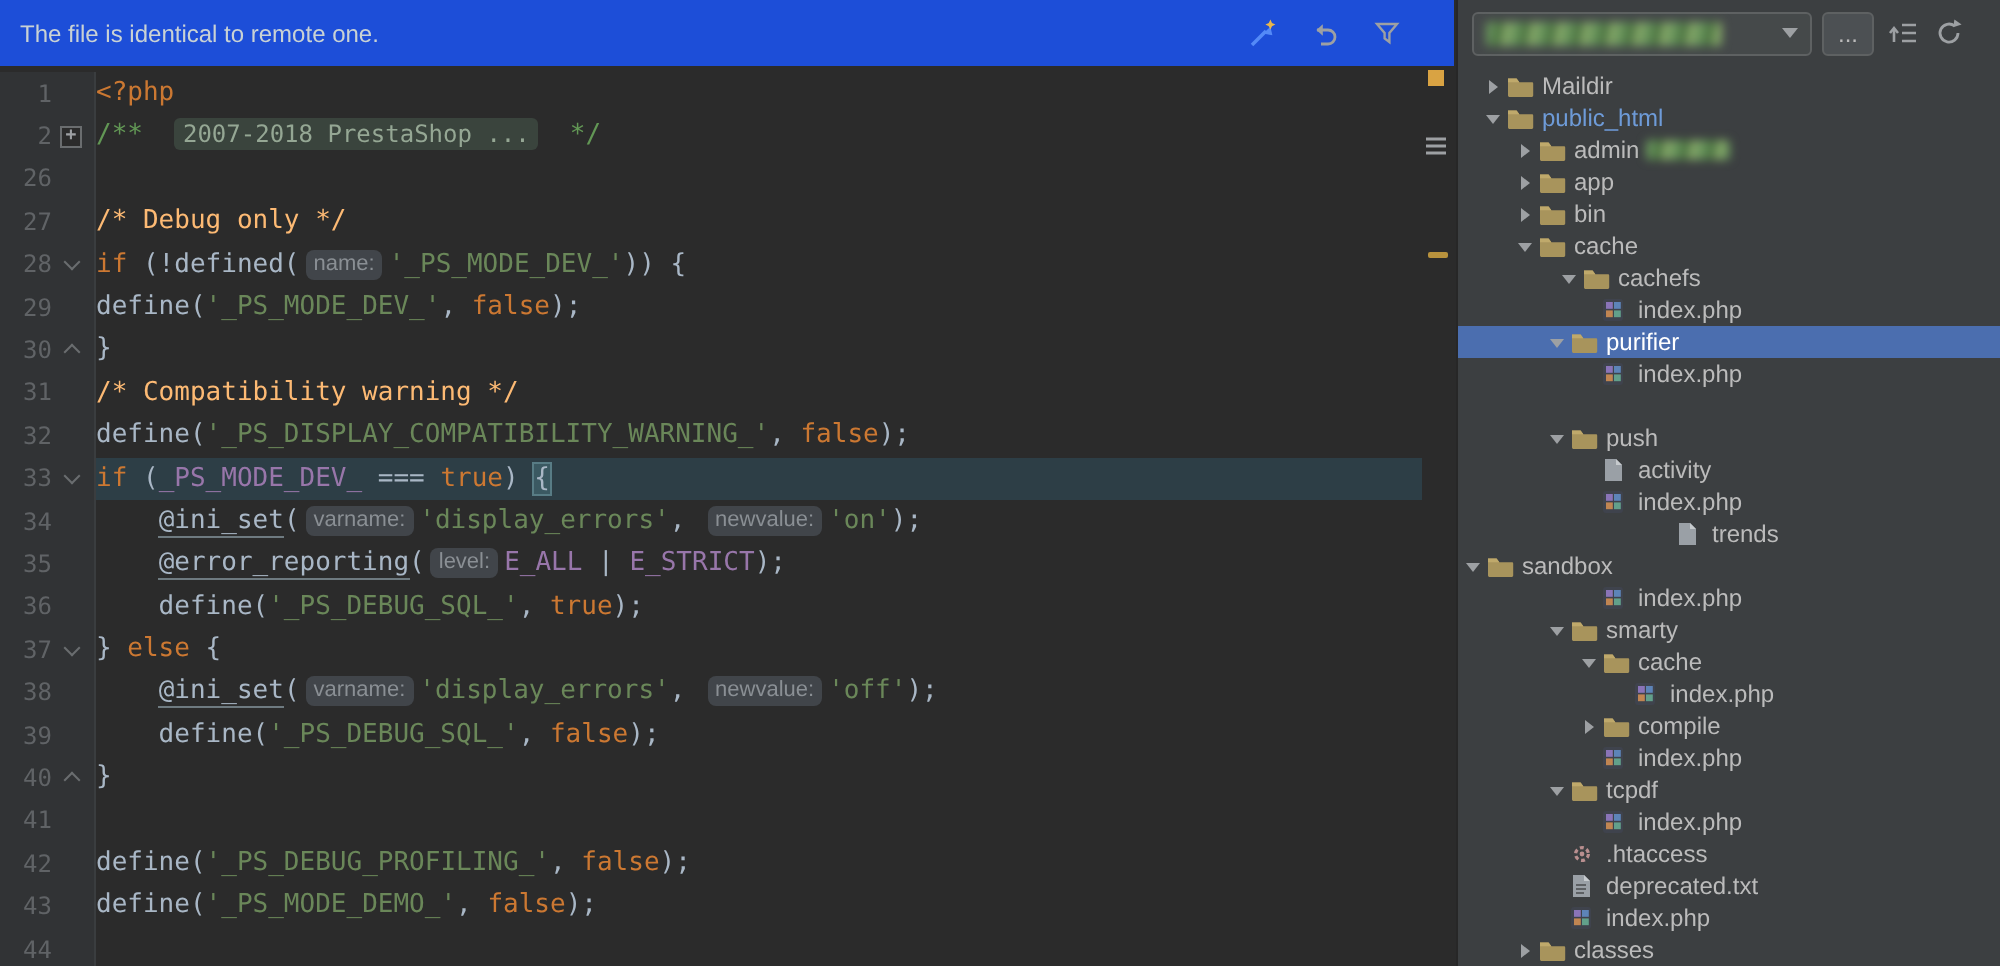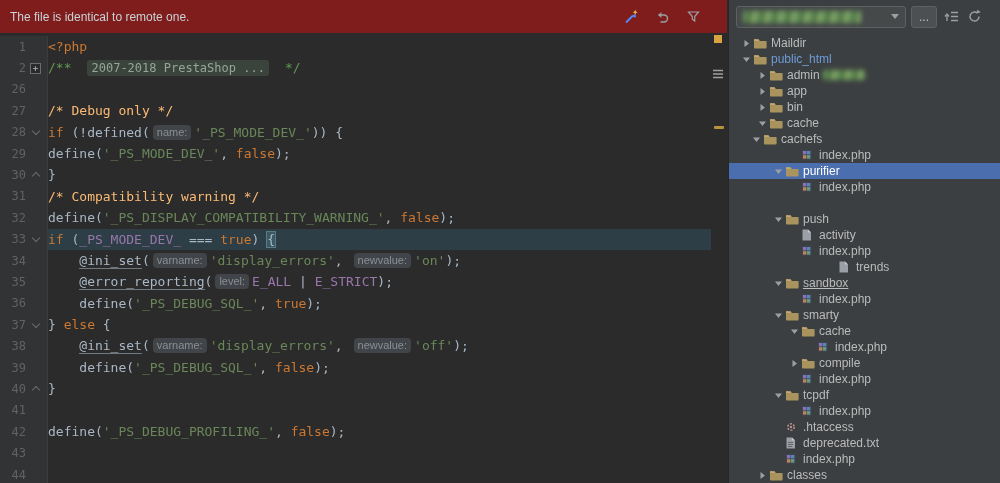--- a/index.html
+++ b/index.html
@@ -1,21 +1,21 @@
 <!DOCTYPE html>
 <html><head>
 <meta charset="utf-8">
 <style>
   html,body{margin:0;padding:0;background:#2b2b2b;}
   body{width:1000px;height:483px;overflow:hidden;font-family:"Liberation Sans",sans-serif;}
   .window{position:relative;width:1000px;height:483px;background:#2b2b2b;}
 
   
   .left-pane{position:absolute;left:0;top:0;width:727px;height:483px;}
-  .notif-bar{position:absolute;left:0;top:0;right:0;height:33px;background:#7f1d1d;
+  .notif-bar{position:absolute;left:0;top:0;right:0;height:33px;background:#1d4ed8;
     border-bottom:1px solid #2e3c3f;display:flex;align-items:center;padding:0 10px;
     color:#c9d2d4;font-size:12px;}
   .notif-icons{margin-left:auto;display:flex;gap:15px;margin-right:16px;align-items:center;}
   .notif-icons span{display:inline-flex;width:16px;height:16px;align-items:center;justify-content:center;cursor:pointer;}
 
   .editor{position:absolute;left:0;top:33px;width:727px;bottom:0;background:#2b2b2b;overflow:hidden;}
   .gutter{position:absolute;left:0;top:3px;bottom:0;width:47px;background:#313335;border-right:1px solid #3a3d3f;}
   .gl{height:21.4px;display:flex;align-items:center;font-family:"DejaVu Sans Mono",monospace;font-size:12px;color:#606366;}
   .gl .num{width:24px;margin-left:2px;text-align:right;}
   .gl .foldcol{width:19px;display:flex;justify-content:center;align-items:center;}
@@ -210,20 +210,21 @@
           <div class="cl current"><span class="tk-kw">if </span><span class="tk-pl">(</span><span class="tk-const">_PS_MODE_DEV_</span><span class="tk-pl"> === </span><span class="tk-kw">true</span><span class="tk-pl">) </span><span class="tk-brace">{</span></div>
           <div class="cl"><span class="tk-pl">    </span><span class="tk-fn">@ini_set</span><span class="tk-pl">(</span><span class="tk-hint">varname:</span><span class="tk-str">'display_errors'</span><span class="tk-pl">, </span><span class="tk-hint">newvalue:</span><span class="tk-str">'on'</span><span class="tk-pl">);</span></div>
           <div class="cl"><span class="tk-pl">    </span><span class="tk-fn">@error_reporting</span><span class="tk-pl">(</span><span class="tk-hint">level:</span><span class="tk-const">E_ALL</span><span class="tk-pl"> | </span><span class="tk-const">E_STRICT</span><span class="tk-pl">);</span></div>
           <div class="cl"><span class="tk-pl">    define(</span><span class="tk-str">'_PS_DEBUG_SQL_'</span><span class="tk-pl">, </span><span class="tk-kw">true</span><span class="tk-pl">);</span></div>
           <div class="cl"><span class="tk-pl">} </span><span class="tk-kw">else</span><span class="tk-pl"> {</span></div>
           <div class="cl"><span class="tk-pl">    </span><span class="tk-fn">@ini_set</span><span class="tk-pl">(</span><span class="tk-hint">varname:</span><span class="tk-str">'display_errors'</span><span class="tk-pl">, </span><span class="tk-hint">newvalue:</span><span class="tk-str">'off'</span><span class="tk-pl">);</span></div>
           <div class="cl"><span class="tk-pl">    define(</span><span class="tk-str">'_PS_DEBUG_SQL_'</span><span class="tk-pl">, </span><span class="tk-kw">false</span><span class="tk-pl">);</span></div>
           <div class="cl"><span class="tk-pl">}</span></div>
           <div class="cl"></div>
           <div class="cl"><span class="tk-pl">define(</span><span class="tk-str">'_PS_DEBUG_PROFILING_'</span><span class="tk-pl">, </span><span class="tk-kw">false</span><span class="tk-pl">);</span></div>
+          <div class="cl"><span class="tk-pl">define(</span><span class="tk-str">'_PS_MODE_DEMO_'</span><span class="tk-pl">, </span><span class="tk-kw">false</span><span class="tk-pl">);</span></div>
           <div class="cl"></div>
         </div>
       <div class="stripe">
         <div class="stripe-square"></div>
         <div class="stripe-ham">
           <svg width="12" height="10" viewBox="0 0 12 10">
               <path d="M1 1.5h10M1 5h10M1 8.5h10" stroke="#9da0a3" stroke-width="1.4"></path>
             </svg>
         </div>
         <div class="stripe-tick"></div>
@@ -331,21 +332,21 @@
             </svg>
           </span>
           <span class="ticon">
             <svg width="14" height="12" viewBox="0 0 14 12">
               <path d="M1 2.2h4.3l1.4 1.9H13c.3 0 .6.3.6.6v6c0 .4-.4.8-.8.8H1.8c-.4 0-.8-.4-.8-.8z" fill="#a8945c"></path>
               <path d="M1 2.2h4.3l1.4 1.9H1z" fill="#bfa96b"></path>
             </svg>
           </span>
           <span class="tlabel">cache</span>
         </div>
-        <div class="trow" style="padding-left: 20px;">
+        <div class="trow" style="padding-left: 48px;">
           <span class="chev">
             <svg width="9" height="9" viewBox="0 0 9 9">
               <path d="M1 2.5h7L4.5 7z" fill="#9da0a3"></path>
             </svg>
           </span>
           <span class="ticon">
             <svg width="14" height="12" viewBox="0 0 14 12">
               <path d="M1 2.2h4.3l1.4 1.9H13c.3 0 .6.3.6.6v6c0 .4-.4.8-.8.8H1.8c-.4 0-.8-.4-.8-.8z" fill="#a8945c"></path>
               <path d="M1 2.2h4.3l1.4 1.9H1z" fill="#bfa96b"></path>
             </svg>
@@ -432,21 +433,21 @@
         <div class="trow" style="padding-left: 58px; margin-left: 37px;">
           <span class="chev"></span>
           <span class="ticon">
             <svg width="11" height="12" viewBox="0 0 11 12">
               <path d="M1.5 0.5h5.5l3 3v8H1.5z" fill="#9aa0a6"></path>
               <path d="M7 0.5l3 3H7z" fill="#c6cacd"></path>
             </svg>
           </span>
           <span class="tlabel">trends</span>
         </div>
-        <div class="trow" style="padding-left: 42px; text-decoration: underline;">
+        <div class="trow" style="">
           <span class="chev">
             <svg width="9" height="9" viewBox="0 0 9 9">
               <path d="M1 2.5h7L4.5 7z" fill="#9da0a3"></path>
             </svg>
           </span>
           <span class="ticon">
             <svg width="14" height="12" viewBox="0 0 14 12">
               <path d="M1 2.2h4.3l1.4 1.9H13c.3 0 .6.3.6.6v6c0 .4-.4.8-.8.8H1.8c-.4 0-.8-.4-.8-.8z" fill="#a8945c"></path>
               <path d="M1 2.2h4.3l1.4 1.9H1z" fill="#bfa96b"></path>
             </svg>

